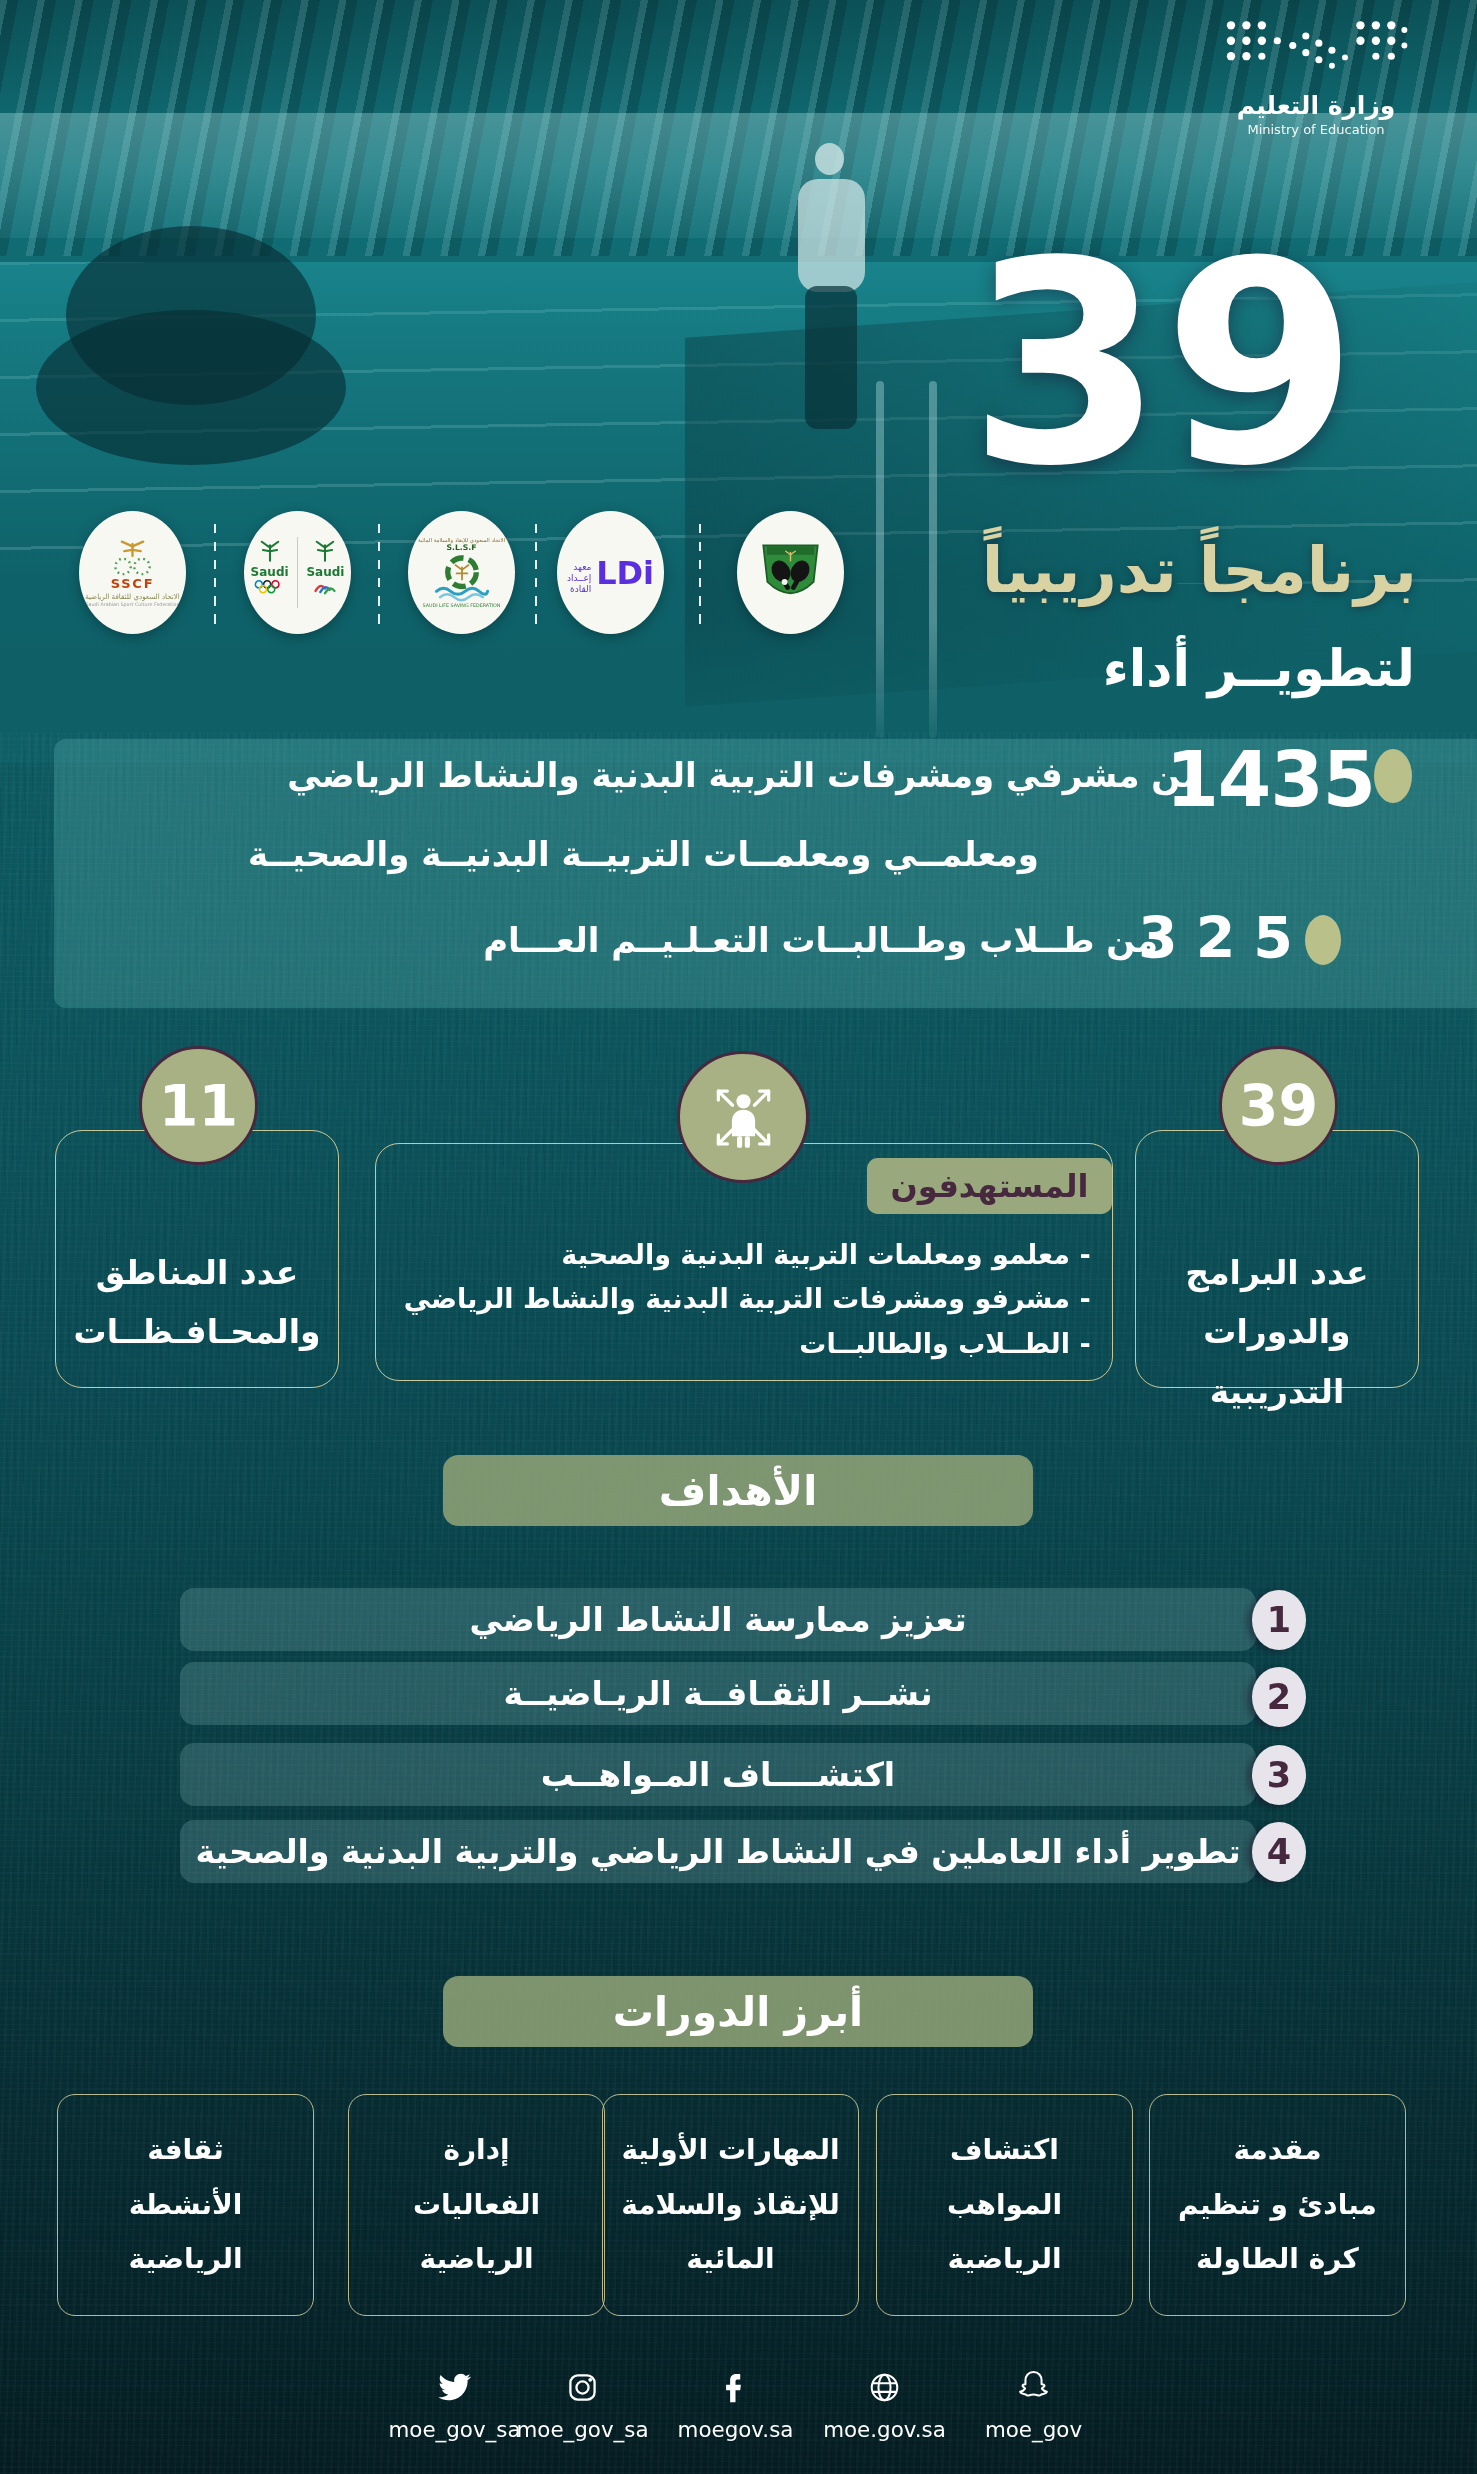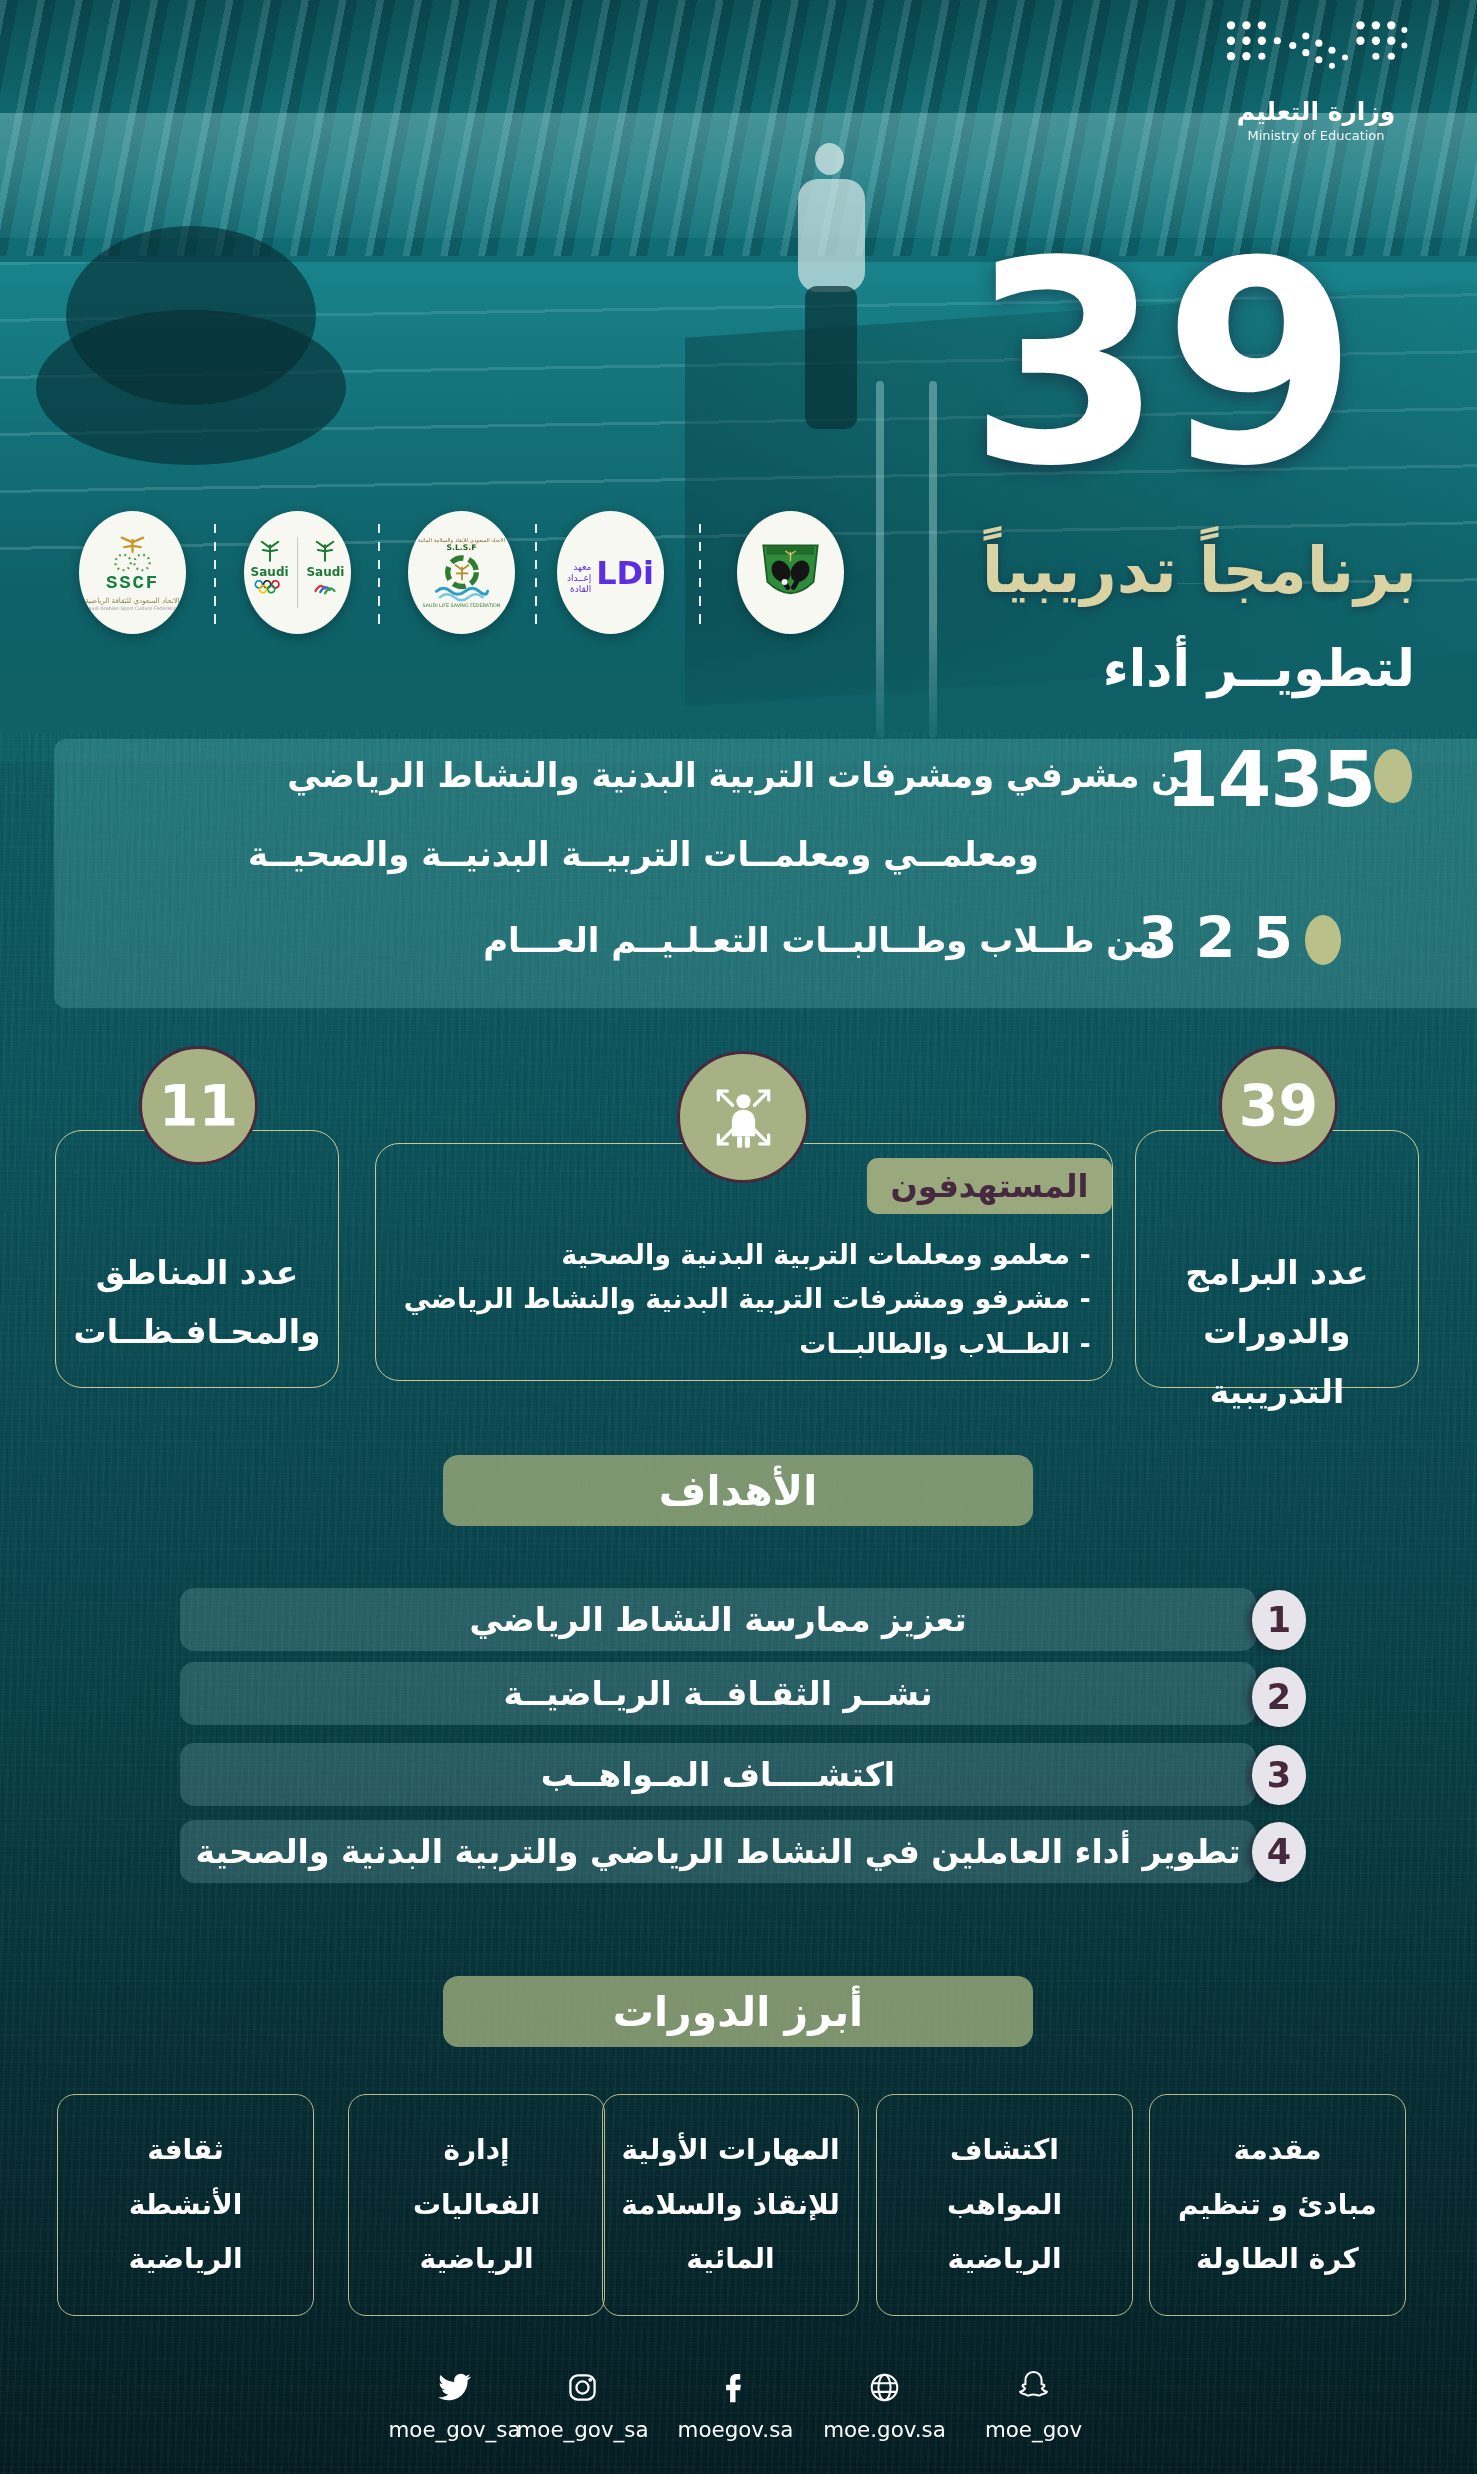--- a/index.html
+++ b/index.html
@@ -31,37 +31,37 @@
   
   .water{position:absolute;left:0;top:733px;width:1477px;height:1742px;z-index:1;
     background:
       repeating-linear-gradient(92deg,rgba(255,255,255,.025) 0 2.4px,transparent 2.4px 7.1px),
       repeating-linear-gradient(88deg,rgba(0,0,0,.05) 0 1.8px,transparent 1.8px 8.3px),
       repeating-linear-gradient(180deg,rgba(255,255,255,.02) 0 1.2px,transparent 1.2px 5.4px);}
   .content{position:absolute;inset:0;z-index:2;}
 
   
   .ministry{position:absolute;right:42px;top:16.7px;width:238px;text-align:center;}
-  .ministry .ar{font-size:25px;font-weight:bold;letter-spacing:0.6px;margin-top:21px;}
+  .ministry .ar{font-size:25px;font-weight:bold;letter-spacing:0.6px;margin-top:15px;}
   .ministry .en{font-size:13px;direction:ltr;opacity:.95;margin-top:2.4px;}
 
   
   .big39{position:absolute;right:119px;top:238px;font-size:280px;line-height:.9;font-weight:bold;direction:ltr;
     text-shadow:0 4.8px 18px rgba(25,5,35,.4);}
   .hero-title{position:absolute;right:60px;top:524px;font-size:63px;font-weight:bold;color:#d9d2a2;
     text-shadow:0 2.4px 8.3px rgba(25,5,35,.35);margin-top:10px;}
   .hero-sub{position:absolute;right:62px;top:639px;font-size:51px;font-weight:bold;}
 
   
   .logo-egg{position:absolute;top:511px;width:107px;height:123px;border-radius:50%;background:#f8f8f3;
     box-shadow:0 3.6px 10.7px rgba(0,25,28,.35);display:flex;flex-direction:column;align-items:center;justify-content:center;
     overflow:hidden;color:#333;text-align:center;}
   .logo-sep{position:absolute;top:524px;width:2.4px;height:100px;
     background:repeating-linear-gradient(180deg,rgba(255,255,255,.9) 0 9.5px,transparent 9.5px 18px);}
-  .sscf-abbr{font-size:19px;font-weight:bold;color:#15803d;letter-spacing:1.8px;direction:ltr;font-family:Liberation Mono, monospace;}
+  .sscf-abbr{font-size:13px;font-weight:bold;color:#c2410c;letter-spacing:1.8px;direction:ltr;}
   .sscf-ar{font-size:7.1px;color:#8a8a55;margin-top:1.2px;}
   .sscf-en{font-size:4.8px;color:#999;direction:ltr;margin-top:1.2px;}
   .saudi-word{font-size:12px;font-weight:bold;color:#1d7a34;direction:ltr;}
   .slsf-top{font-size:7.7px;font-weight:bold;color:#20611f;direction:ltr;}
   .slsf-ar{font-size:5.4px;color:#8a6d2f;}
   .slsf-en{font-size:4.8px;color:#2f7d33;direction:ltr;margin-top:1.2px;}
   .ldi-row{display:flex;flex-direction:row-reverse;align-items:center;gap:4.8px;}
   .ldi-abbr{font-size:32px;font-weight:bold;color:#5b2fe0;direction:ltr;}
   .ldi-ar{font-size:9px;color:#5b2fe0;line-height:1.25;text-align:right;white-space:pre-line;margin-top:12px;}
 

